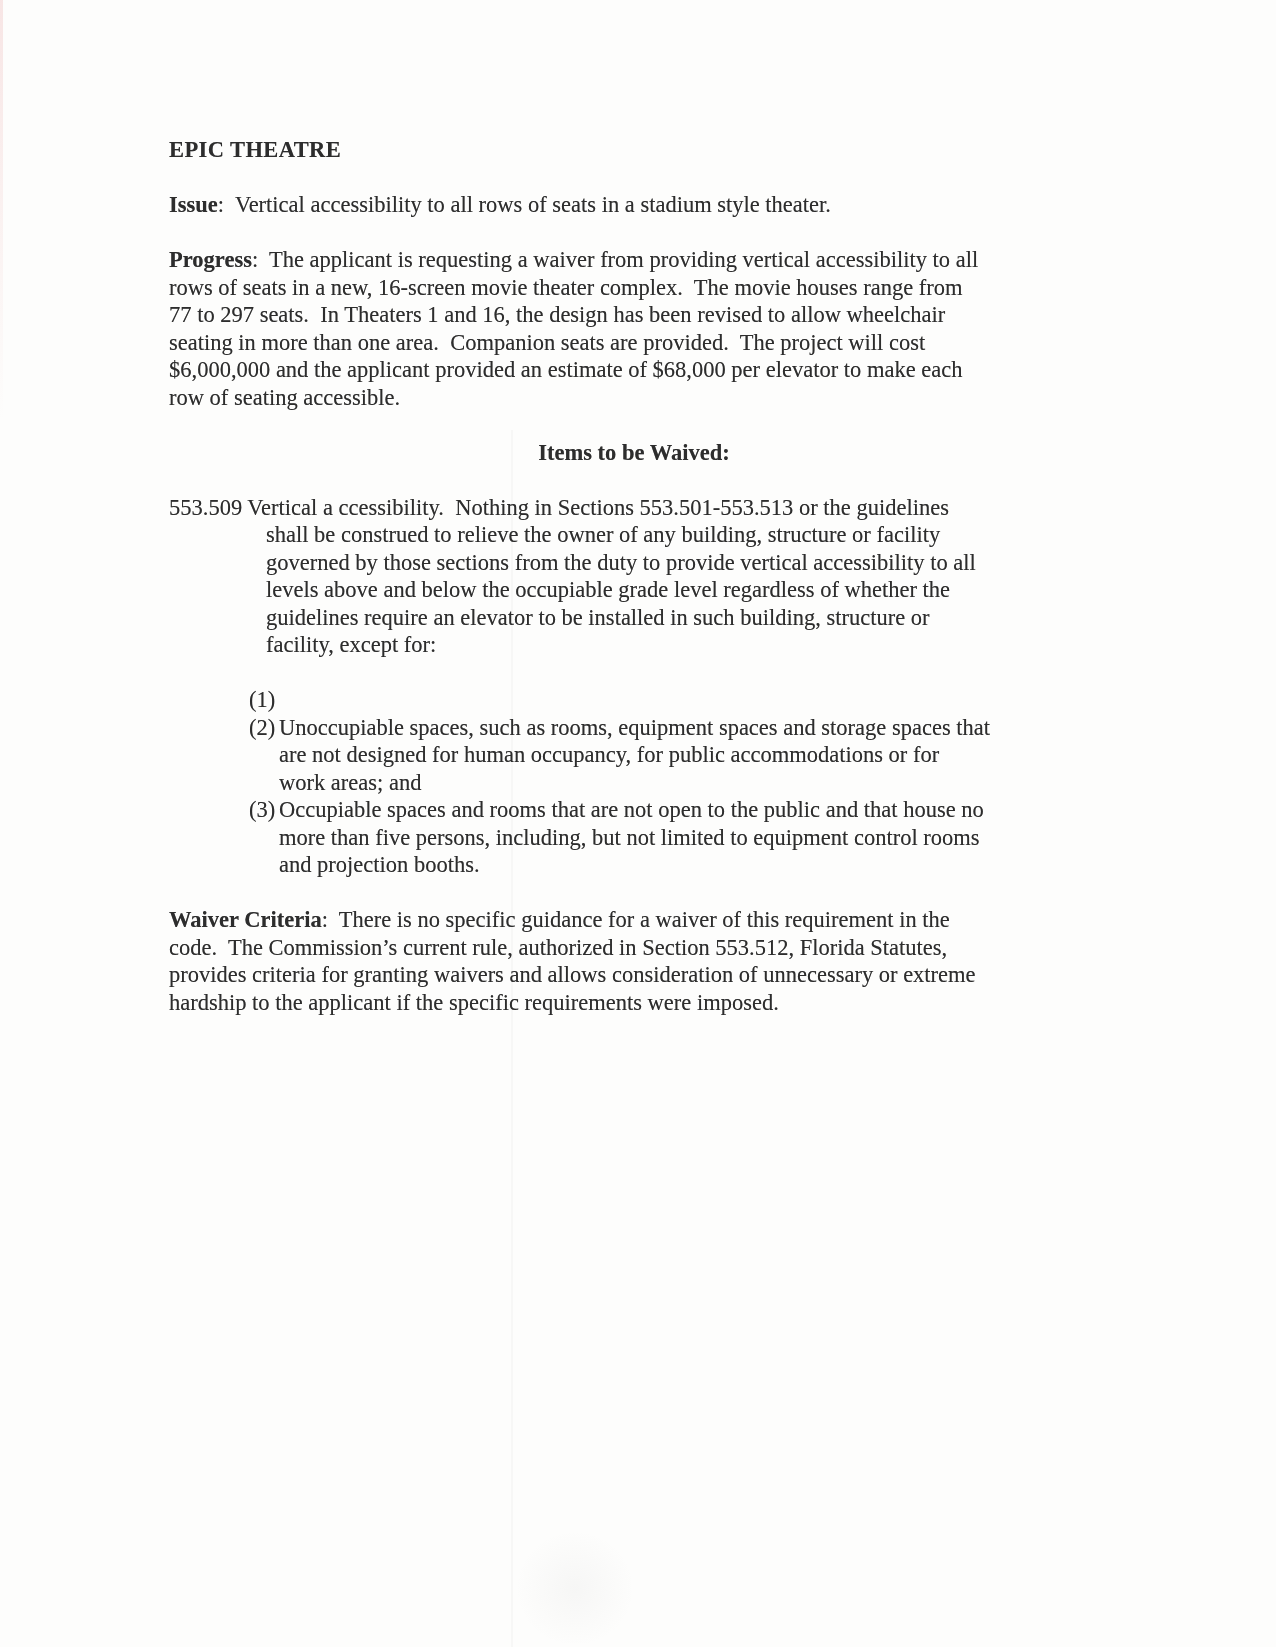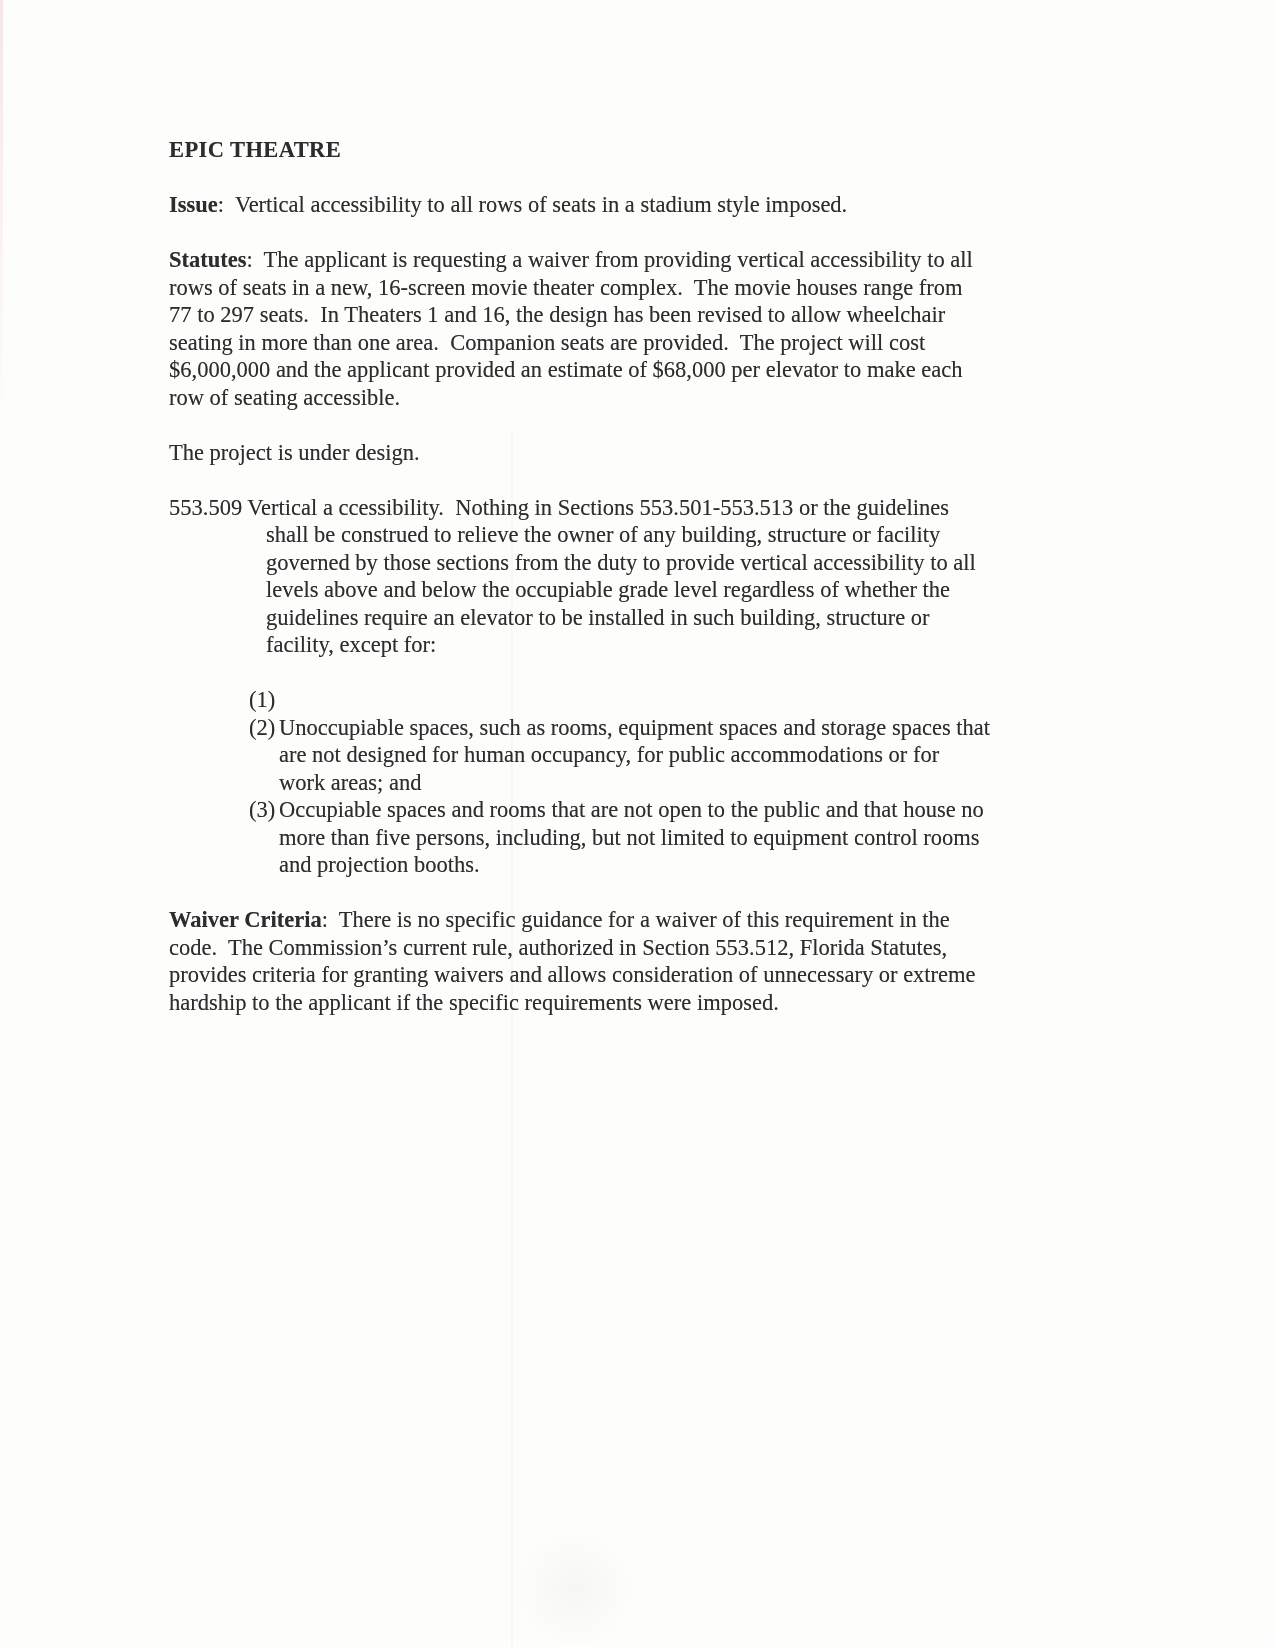--- a/index.html
+++ b/index.html
@@ -86,32 +86,32 @@
 
 <div class="page">
   <div class="scan-edge"></div>
   <div class="scan-line-v"></div>
   <div class="scan-smudge"></div>
 
   <div class="content">
 
     <div class="title">EPIC THEATRE</div>
 
-    <p class="para"><span class="bold">Issue</span><span>:  Vertical accessibility to all rows of seats in a stadium style imposed.</span></p>
+    <p class="para"><span class="bold">Issue</span><span>:  Vertical accessibility to all rows of seats in a stadium style theater.</span></p>
 
-    <p class="para"><span class="bold">Statutes</span><span>:  The applicant is requesting a waiver from providing vertical accessibility to all
+    <p class="para"><span class="bold">Progress</span><span>:  The applicant is requesting a waiver from providing vertical accessibility to all
 rows of seats in a new, 16-screen movie theater complex.  The movie houses range from
 77 to 297 seats.  In Theaters 1 and 16, the design has been revised to allow wheelchair
 seating in more than one area.  Companion seats are provided.  The project will cost
 $6,000,000 and the applicant provided an estimate of $68,000 per elevator to make each
 row of seating accessible.</span></p>
 
 
-    <p class="para">The project is under design.</p>
 
+    <p class="para bold">Items to be Waived:</p>
 
 
     <p class="para statute">553.509 Vertical a ccessibility.  Nothing in Sections 553.501-553.513 or the guidelines
 shall be construed to relieve the owner of any building, structure or facility
 governed by those sections from the duty to provide vertical accessibility to all
 levels above and below the occupiable grade level regardless of whether the
 guidelines require an elevator to be installed in such building, structure or
 facility, except for:</p>
 
     <div class="list">

